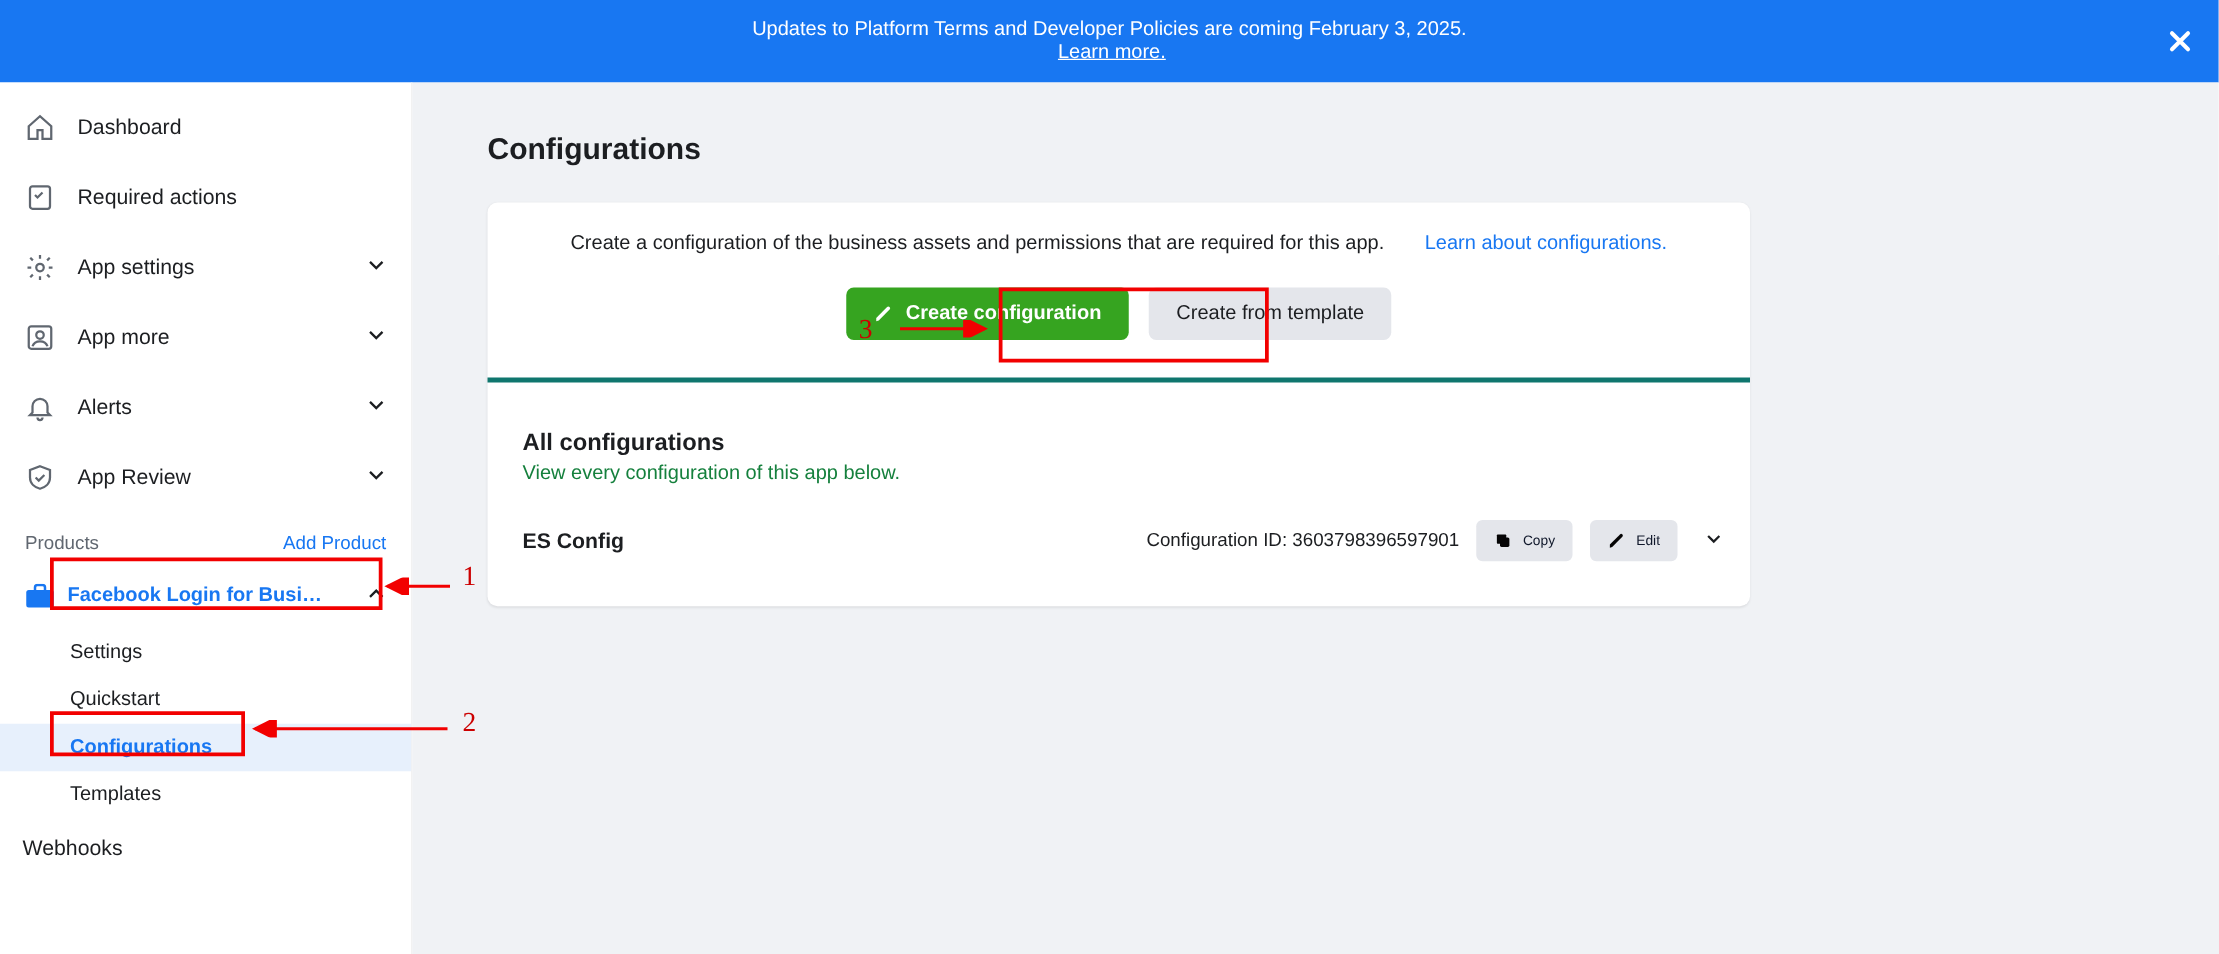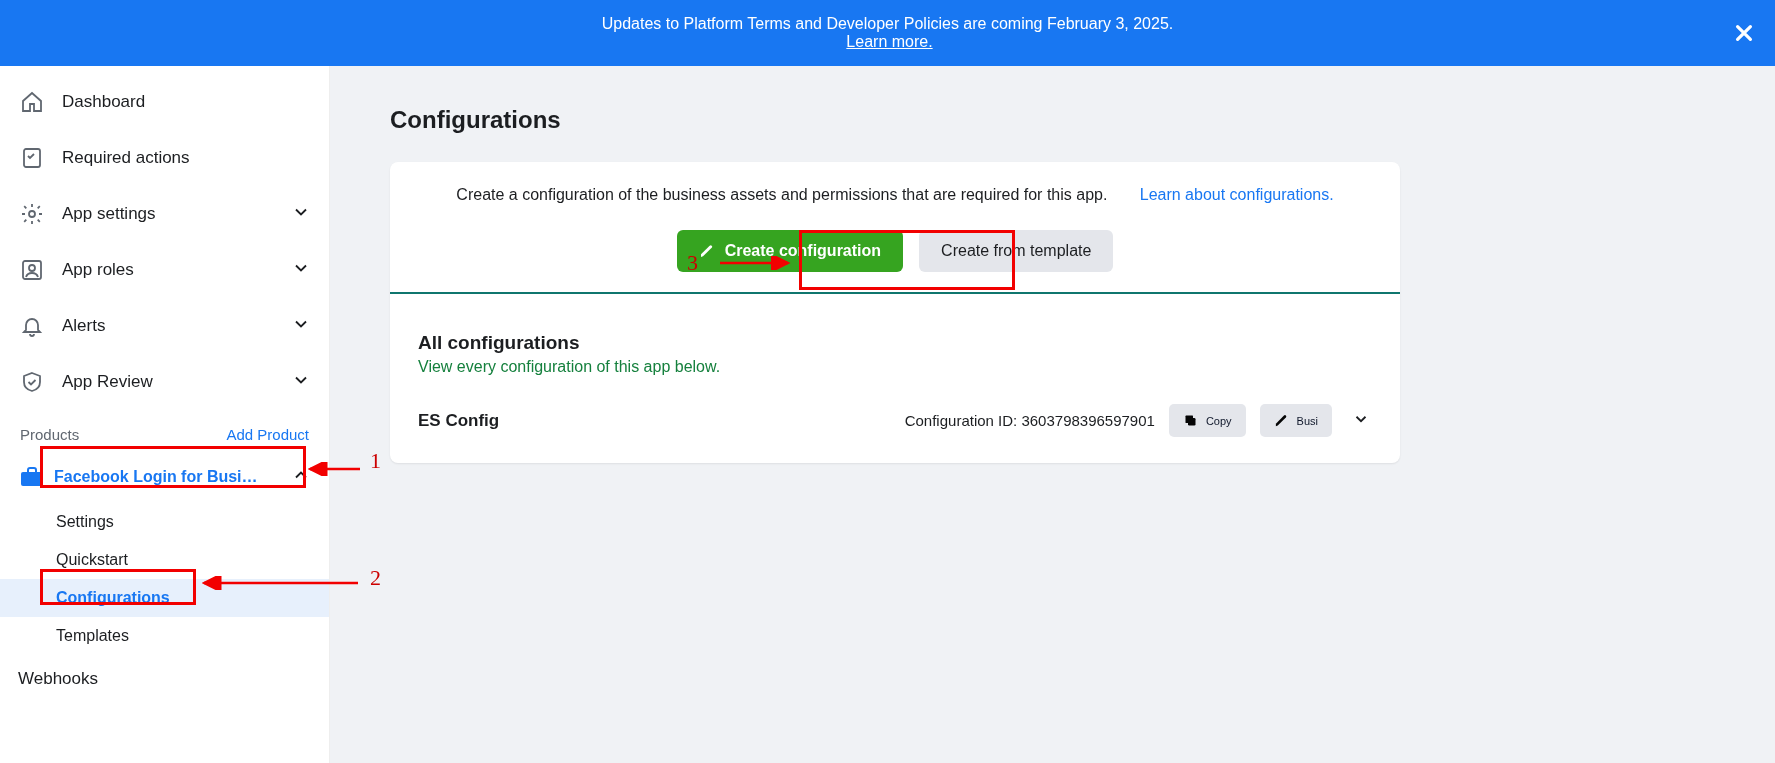--- a/index.html
+++ b/index.html
@@ -130,21 +130,21 @@
     </div>
 
     <div class="nav-item">
       <span class="nav-ico">
         <svg viewBox="0 0 24 24">
             <rect x="3" y="3" width="18" height="18" rx="2"></rect>
             <circle cx="12" cy="10" r="3"></circle>
             <path d="M6 19c1-3 4-4 6-4s5 1 6 4"></path>
           </svg>
       </span>
-      <span>App roles</span>
+      <span>App more</span>
       <span class="chev"><svg viewBox="0 0 24 24">
             <path d="M6 9 L12 15 L18 9"></path>
           </svg></span>
     </div>
 
     <div class="nav-item">
       <span class="nav-ico">
         <svg viewBox="0 0 24 24">
             <path d="M6 16 V11 a6 6 0 0 1 12 0 V16 l2 2 H4 Z"></path>
             <path d="M10 20 a2 2 0 0 0 4 0"></path>
@@ -211,42 +211,42 @@
       <div class="actions">
         <button class="btn btn-green">
           <svg viewBox="0 0 24 24">
               <path d="M3 21 L6 20 L19 7 a2 2 0 0 0 -3 -3 L3 17 Z"></path>
             </svg>
           <span>Create configuration</span>
         </button>
         <button class="btn btn-sec">Create from template</button>
       </div>
 
-      <div style="border-top:2px solid #0f766e; margin:2px -28px; padding:20px 24px 0 28px">
+      <div style="border-top:4px solid #0f766e; margin:12px -28px; padding:20px 14px 0 28px">
         <div class="list-title">All configurations</div>
         <div class="list-sub">View every configuration of this app below.</div>
 
         <div class="row">
           <span class="name">ES Config</span>
           <div class="right">
             <span class="cfgid">
               <span>Configuration ID: </span><span>3603798396597901</span>
             </span>
             <button class="btn-sm">
               <svg viewBox="0 0 24 24">
                   <rect x="8" y="8" width="12" height="12" rx="2"></rect>
                   <path d="M16 8 V5 a1 1 0 0 0 -1 -1 H5 a1 1 0 0 0 -1 1 V15 a1 1 0 0 0 1 1 H8"></path>
                 </svg>
               <span>Copy</span>
             </button>
             <button class="btn-sm">
               <svg viewBox="0 0 24 24">
                   <path d="M3 21 L6 20 L19 7 a2 2 0 0 0 -3 -3 L3 17 Z"></path>
                 </svg>
-              <span>Busi</span>
+              <span>Edit</span>
             </button>
             <button class="expand">
               <svg viewBox="0 0 24 24">
                   <path d="M6 9 L12 15 L18 9"></path>
                 </svg>
             </button>
           </div>
         </div>
       </div>
     </div>

